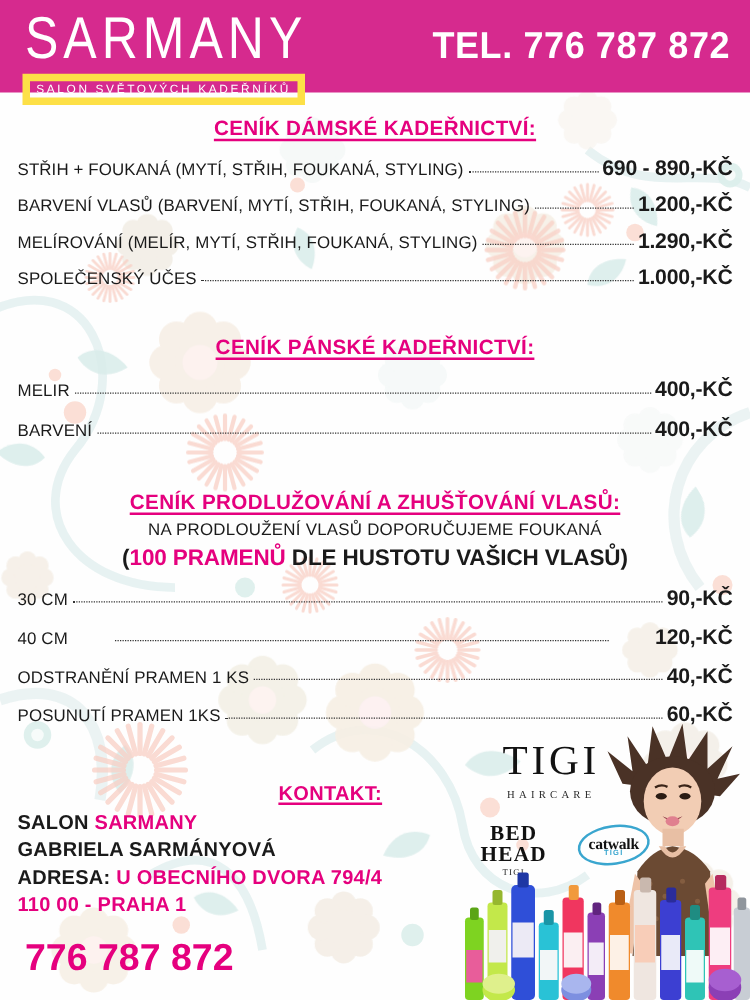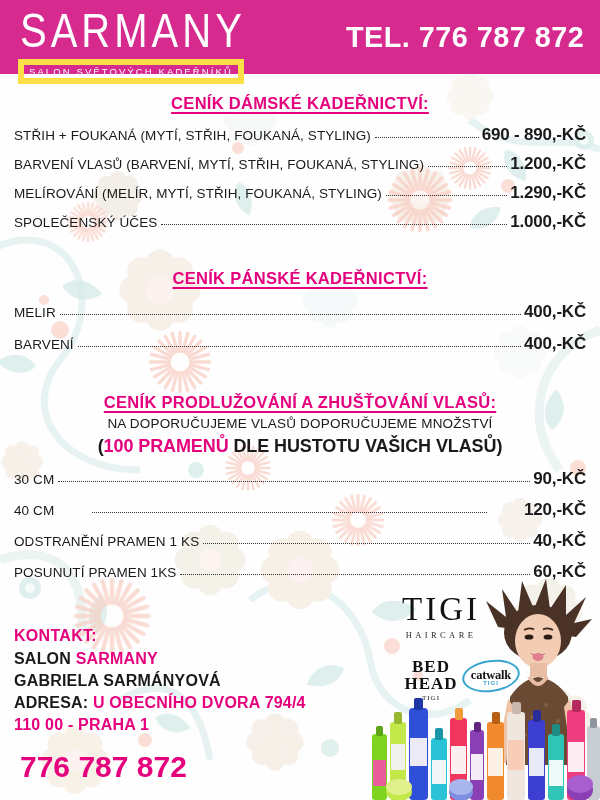--- a/index.html
+++ b/index.html
@@ -181,23 +181,25 @@
     position: absolute;
     left: 14px;
     top: 627px;
     z-index: 6;
   }
   .c-title {
     color: #e5007e;
     font-weight: bold;
     font-size: 16px;
     letter-spacing: 0.3px;
+    text-decoration: underline;
     text-underline-offset: 2px;
     text-decoration-thickness: 2px;
     margin-bottom: 3px;
+    text-align: right;
   }
   .c-line {
     font-size: 16px;
     font-weight: bold;
     color: #1a1a1a;
     line-height: 22px;
     letter-spacing: 0.2px;
     white-space: nowrap;
   }
   .c-line .pink { color: #e5007e; }
@@ -249,21 +251,21 @@
   .tigi-sub {
     font-family: "Liberation Serif", serif;
     font-size: 8.5px;
     letter-spacing: 3.4px;
     color: #2a2a2a;
     margin-top: 4px;
   }
 
   .bedhead {
     position: absolute;
-    left: 24px;
+    left: 4px;
     top: 83px;
     text-align: center;
     width: 74px;
     font-family: "Liberation Serif", serif;
   }
   .bedhead-l1, .bedhead-l2 {
     font-size: 17px;
     line-height: 17px;
     font-weight: bold;
     color: #111;
@@ -571,21 +573,21 @@
         <div class="price-row">
           <span class="pr-name">BARVENÍ</span>
           <span class="pr-dots"></span>
           <span class="pr-price">400,-KČ</span>
         </div>
       </div>
     </div>
 
     <div class="section" style="padding-top:38px;">
       <div class="section-title">CENÍK PRODLUŽOVÁNÍ A ZHUŠŤOVÁNÍ VLASŮ:</div>
-      <div class="ext-sub" style="margin-top:4px;">NA DOPORUČUJEME VLASŮ DOPORUČUJEME MNOŽSTVÍ</div>
+      <div class="ext-sub" style="margin-top:4px;">NA PRODLOUŽENÍ VLASŮ DOPORUČUJEME FOUKANÁ</div>
       <div class="ext-qty" style="margin-top:5px;">
         <span>(</span><span class="pink">100 PRAMENŮ</span><span> DLE HUSTOTU VAŠICH VLASŮ</span><span>)</span>
       </div>
 
 
       <div class="price-list" style="margin-top:12px;">
 
         <div class="price-row" style="margin-bottom:11px;">
           <span class="pr-name">30 CM</span>
           <span class="pr-dots"></span>

